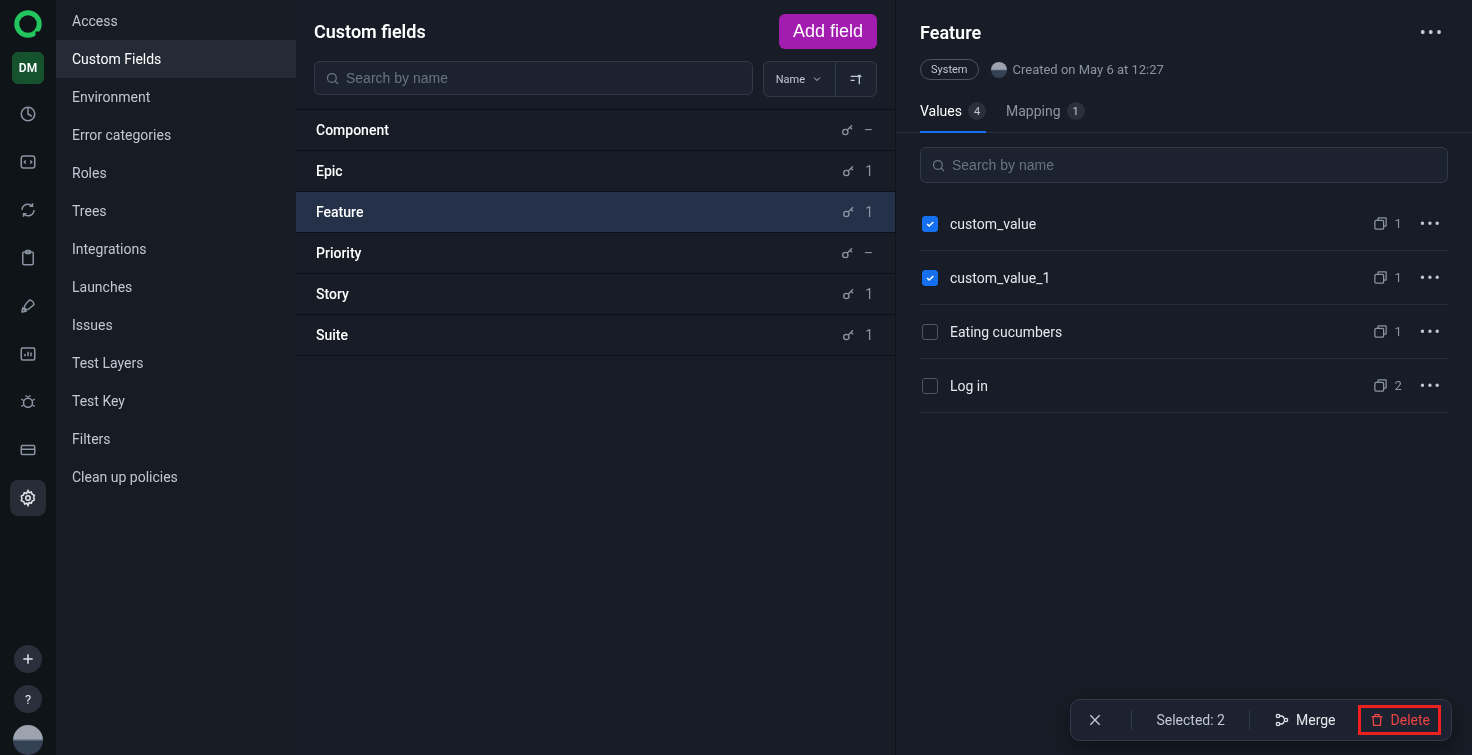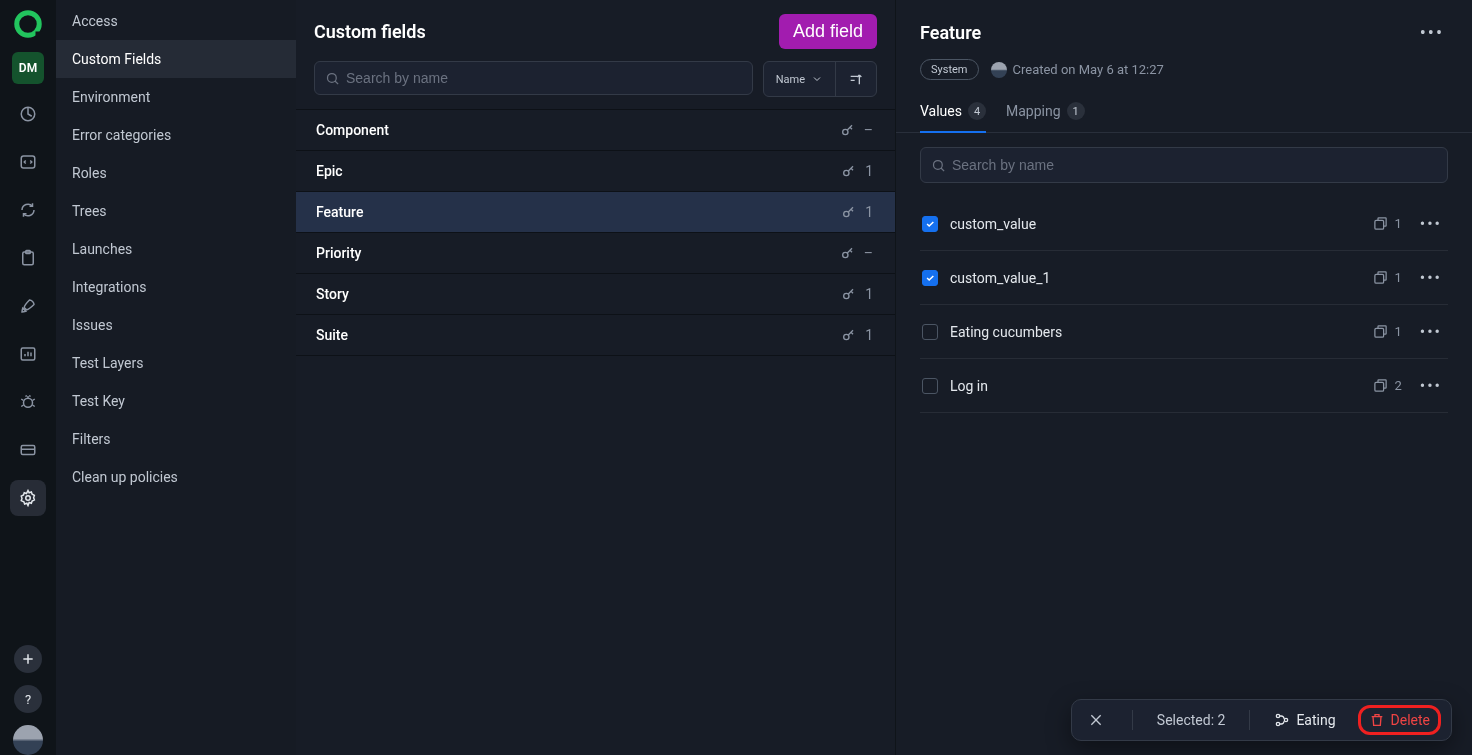--- a/index.html
+++ b/index.html
@@ -70,21 +70,21 @@
   .vname { color:#e4e8ed; font-size:14px; }
   .vright { display:flex; align-items:center; gap:14px; color:#8b94a3; font-size:13px; }
   .count-pair { display:flex; align-items:center; gap:6px; color:#8b94a3;}
   
   
   .sel-bar { position:absolute; bottom:14px; right:20px; background:#1c2230; border:1px solid #333a47; border-radius:10px; display:flex; align-items:center; padding:9px 12px; gap:24px; box-shadow:0 8px 24px rgba(0,0,0,.4);}
   .sel-close { color:#c1c8d2; cursor:pointer; padding:2px 4px;}
   .sel-divider { width:1px; height:20px; background:#333a47;}
   .sel-label { color:#c1c8d2; font-size:14px;}
   .sel-action { display:flex; align-items:center; gap:6px; color:#e4e8ed; cursor:pointer; font-size:14px;}
-  .sel-delete { display:flex; align-items:flex-end; gap:6px; color:#ef4444; cursor:pointer; font-size:14px; border:3px solid #ef2020; border-radius:12px; padding:4px 8px; margin:-4px -2px;}
+  .sel-delete { display:flex; align-items:flex-end; gap:6px; color:#ef4444; cursor:pointer; font-size:14px; border:3px solid #ef2020; border-radius:0; padding:4px 8px; margin:-4px -2px;}
   
   svg { display:block; }
 </style>
 </head>
 <body>
 
 <div class="app">
 
   <div class="icon-rail">
     <div class="logo">
@@ -157,22 +157,22 @@
     <div class="rail-avatar"></div>
   </div>
 
   <div class="sidebar" id="sidebar">
       <div class="sidebar-item">Access</div>
       <div class="sidebar-item active">Custom Fields</div>
       <div class="sidebar-item">Environment</div>
       <div class="sidebar-item">Error categories</div>
       <div class="sidebar-item">Roles</div>
       <div class="sidebar-item">Trees</div>
+      <div class="sidebar-item">Integrations</div>
       <div class="sidebar-item">Launches</div>
-      <div class="sidebar-item">Integrations</div>
       <div class="sidebar-item">Issues</div>
       <div class="sidebar-item">Test Layers</div>
       <div class="sidebar-item">Test Key</div>
       <div class="sidebar-item">Filters</div>
       <div class="sidebar-item">Clean up policies</div>
     </div>
 
   <div class="main">
     <div class="main-header">
       <div class="page-title">Custom fields</div>
@@ -382,21 +382,21 @@
       <div class="sel-divider"></div>
       <div class="sel-label">Selected: 2</div>
       <div class="sel-divider"></div>
       <div class="sel-action">
         <svg width="16" height="16" viewBox="0 0 24 24" fill="none" stroke="currentColor" stroke-width="2">
             <circle cx="6" cy="6" r="2.5"></circle>
             <circle cx="6" cy="18" r="2.5"></circle>
             <circle cx="18" cy="12" r="2.5"></circle>
             <path d="M8 6h3c2 0 4 2 4 4M8 18h3c2 0 4-2 4-4"></path>
           </svg>
-        <span>Eating</span>
+        <span>Merge</span>
       </div>
       <div class="sel-delete">
         <svg width="16" height="16" viewBox="0 0 24 24" fill="none" stroke="#ef4444" stroke-width="2">
             <path d="M4 7h16M9 7V4h6v3M6 7l1 13h10l1-13"></path>
           </svg>
         <span>Delete</span>
       </div>
     </div>
   </div>
 </div>

